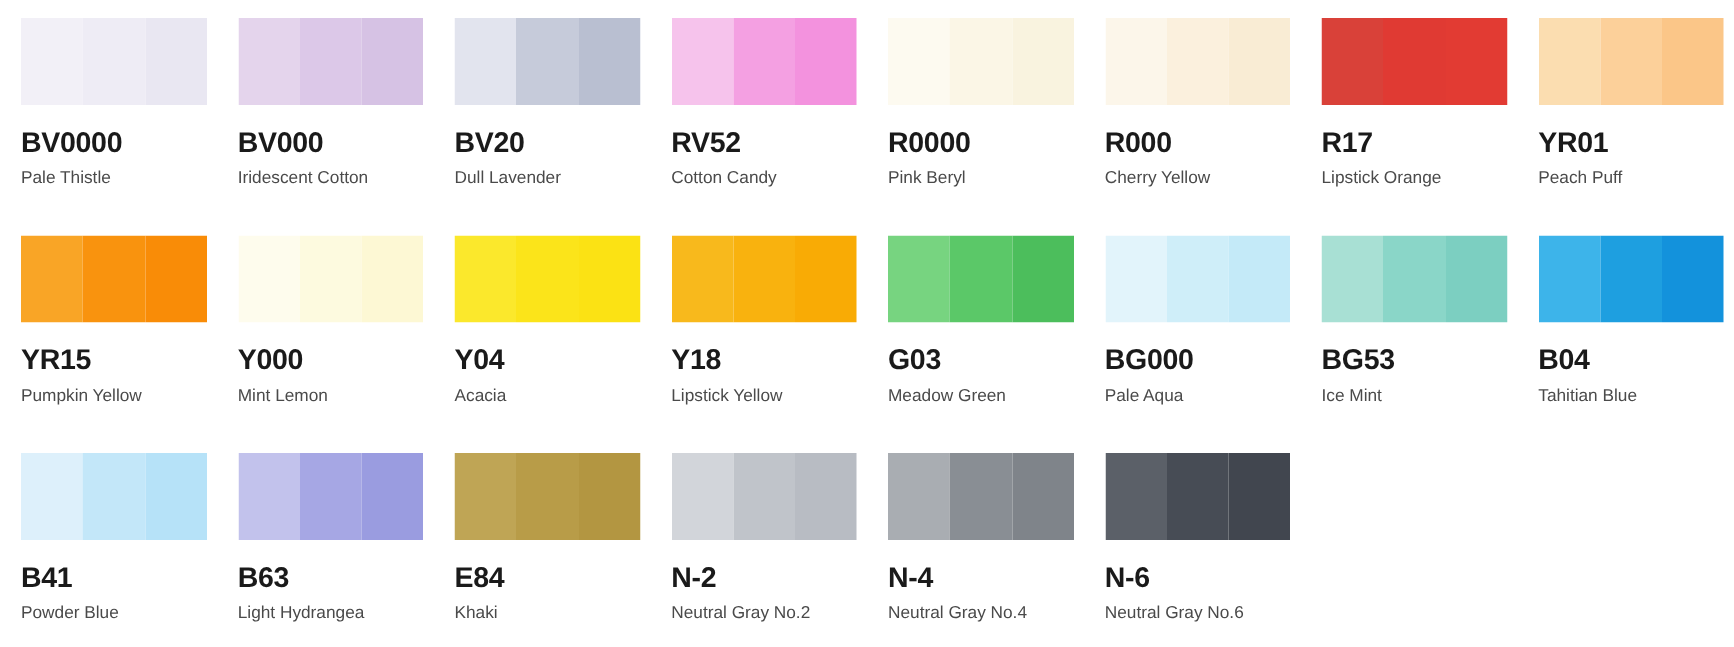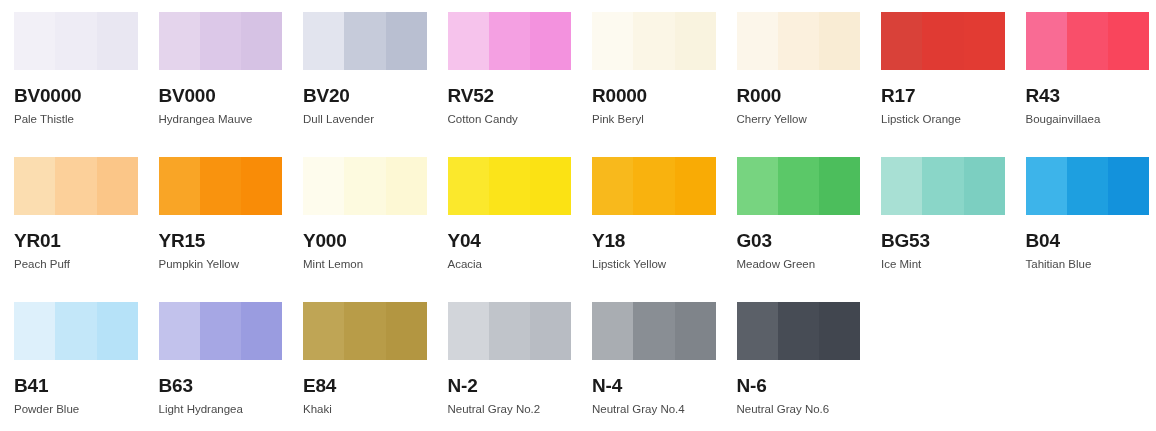--- a/index.html
+++ b/index.html
@@ -77,21 +77,21 @@
       <div class="swatch-code">BV0000</div>
       <div class="swatch-name">Pale Thistle</div>
     </div>
     <div class="swatch-card">
       <div class="swatch-chip">
         <div class="chip-band band-a" style="background-color: rgb(228, 212, 236);"></div>
         <div class="chip-band band-b" style="background-color: rgb(220, 200, 232);"></div>
         <div class="chip-band band-c" style="background-color: rgb(214, 194, 228);"></div>
       </div>
       <div class="swatch-code">BV000</div>
-      <div class="swatch-name">Hydrangea Mauve</div>
+      <div class="swatch-name">Iridescent Cotton</div>
     </div>
     <div class="swatch-card">
       <div class="swatch-chip">
         <div class="chip-band band-a" style="background-color: rgb(226, 228, 238);"></div>
         <div class="chip-band band-b" style="background-color: rgb(198, 203, 218);"></div>
         <div class="chip-band band-c" style="background-color: rgb(185, 191, 209);"></div>
       </div>
       <div class="swatch-code">BV20</div>
       <div class="swatch-name">Dull Lavender</div>
     </div>
@@ -126,29 +126,20 @@
       <div class="swatch-chip">
         <div class="chip-band band-a" style="background-color: rgb(217, 65, 57);"></div>
         <div class="chip-band band-b" style="background-color: rgb(224, 58, 51);"></div>
         <div class="chip-band band-c" style="background-color: rgb(226, 59, 51);"></div>
       </div>
       <div class="swatch-code">R17</div>
       <div class="swatch-name">Lipstick Orange</div>
     </div>
     <div class="swatch-card">
       <div class="swatch-chip">
-        <div class="chip-band band-a" style="background-color: rgb(249, 107, 148);"></div>
-        <div class="chip-band band-b" style="background-color: rgb(249, 79, 106);"></div>
-        <div class="chip-band band-c" style="background-color: rgb(249, 69, 92);"></div>
-      </div>
-      <div class="swatch-code">R43</div>
-      <div class="swatch-name">Bougainvillaea</div>
-    </div>
-    <div class="swatch-card">
-      <div class="swatch-chip">
         <div class="chip-band band-a" style="background-color: rgb(251, 221, 176);"></div>
         <div class="chip-band band-b" style="background-color: rgb(252, 208, 154);"></div>
         <div class="chip-band band-c" style="background-color: rgb(251, 198, 136);"></div>
       </div>
       <div class="swatch-code">YR01</div>
       <div class="swatch-name">Peach Puff</div>
     </div>
     <div class="swatch-card">
       <div class="swatch-chip">
         <div class="chip-band band-a" style="background-color: rgb(249, 165, 38);"></div>
@@ -189,20 +180,29 @@
       <div class="swatch-chip">
         <div class="chip-band band-a" style="background-color: rgb(119, 212, 128);"></div>
         <div class="chip-band band-b" style="background-color: rgb(91, 200, 104);"></div>
         <div class="chip-band band-c" style="background-color: rgb(76, 190, 92);"></div>
       </div>
       <div class="swatch-code">G03</div>
       <div class="swatch-name">Meadow Green</div>
     </div>
     <div class="swatch-card">
       <div class="swatch-chip">
+        <div class="chip-band band-a" style="background-color: rgb(226, 244, 251);"></div>
+        <div class="chip-band band-b" style="background-color: rgb(207, 238, 249);"></div>
+        <div class="chip-band band-c" style="background-color: rgb(196, 234, 248);"></div>
+      </div>
+      <div class="swatch-code">BG000</div>
+      <div class="swatch-name">Pale Aqua</div>
+    </div>
+    <div class="swatch-card">
+      <div class="swatch-chip">
         <div class="chip-band band-a" style="background-color: rgb(168, 224, 212);"></div>
         <div class="chip-band band-b" style="background-color: rgb(138, 214, 200);"></div>
         <div class="chip-band band-c" style="background-color: rgb(124, 207, 193);"></div>
       </div>
       <div class="swatch-code">BG53</div>
       <div class="swatch-name">Ice Mint</div>
     </div>
     <div class="swatch-card">
       <div class="swatch-chip">
         <div class="chip-band band-a" style="background-color: rgb(61, 180, 234);"></div>

